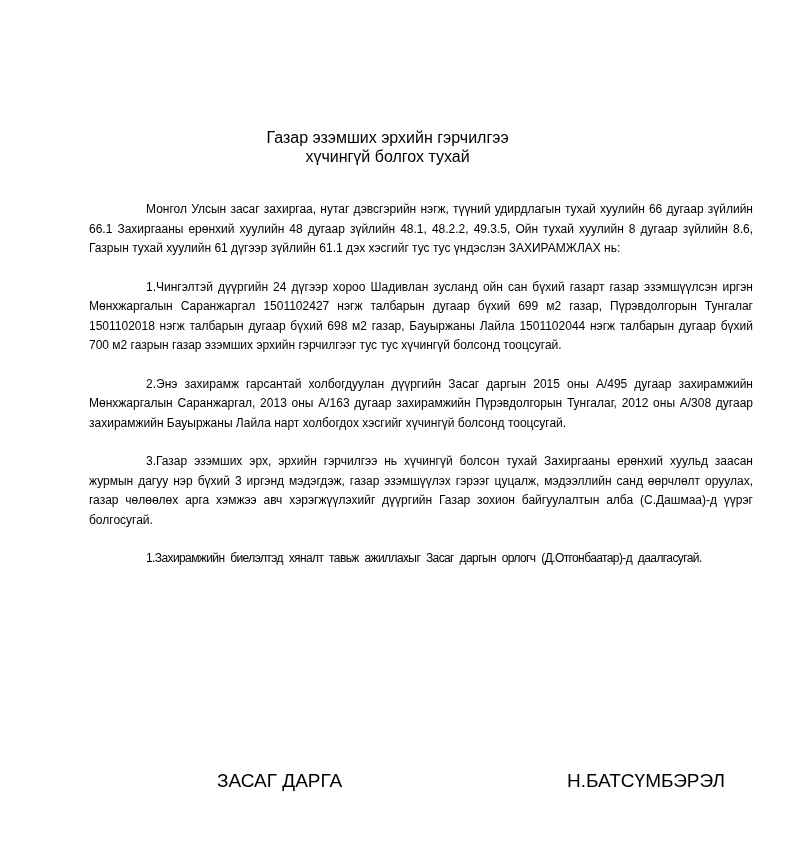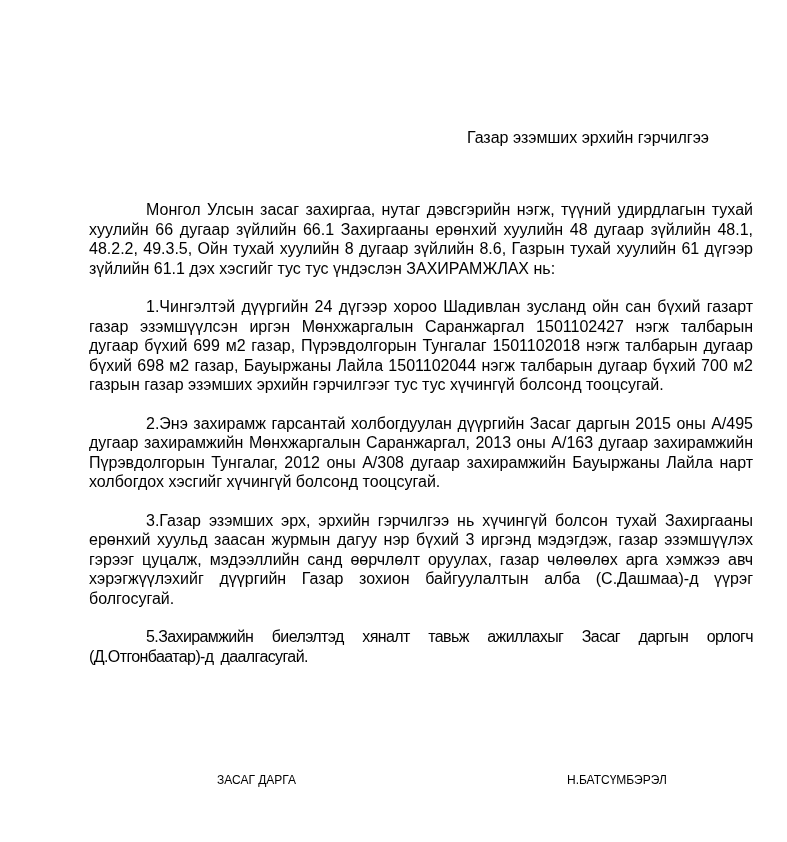--- a/index.html
+++ b/index.html
@@ -21,65 +21,66 @@
       top: 0;
       width: 787px;
       height: 842px;
       background: #ffffff;
     }
     .title {
       position: absolute;
       left: 0;
       width: 709px;
       top: 128px;
-      text-align: right;
+      text-align: center;
       font-size: 16px;
       line-height: 19px;
     }
     .title div { margin-left: 66px; }
     .body {
       position: absolute;
       left: 89px;
       top: 200px;
       width: 664px;
-      font-size: 16px;
+      font-size: 12px;
       line-height: 19.5px;
     }
     .para {
       text-align: justify;
       text-indent: 57px;
       margin: 0 0 19px 0;
     }
     .para.p-last { margin-bottom: 0; }
     .para.p4 {
       letter-spacing: -0.6px;
       word-spacing: 3px;
     }
     .signature {
       position: absolute;
       top: 771px;
-      font-size: 12px;
+      font-size: 19px;
       line-height: 19px;
     }
     .sig-title { left: 217px; }
     .sig-name { left: 535px; margin-left: 32px; }
   </style>
 </head>
 <body>
 
 <div class="page">
 
   <div class="title">
     <div>Газар эзэмших эрхийн гэрчилгээ</div>
+    <div>хүчингүй болгох тухай</div>
   </div>
 
   <div class="body">
     <p class="para">Монгол Улсын засаг захиргаа, нутаг дэвсгэрийн нэгж, түүний удирдлагын тухай хуулийн 66 дугаар зүйлийн 66.1 Захиргааны ерөнхий хуулийн 48 дугаар зүйлийн 48.1, 48.2.2, 49.3.5, Ойн тухай хуулийн 8 дугаар зүйлийн 8.6, Газрын тухай хуулийн 61 дүгээр зүйлийн 61.1 дэх хэсгийг тус тус үндэслэн ЗАХИРАМЖЛАХ нь:</p>
     <p class="para">1.Чингэлтэй дүүргийн 24 дүгээр хороо Шадивлан зусланд ойн сан бүхий газарт газар эзэмшүүлсэн иргэн Мөнхжаргалын Саранжаргал 1501102427 нэгж талбарын дугаар бүхий 699 м2 газар, Пүрэвдолгорын Тунгалаг 1501102018 нэгж талбарын дугаар бүхий 698 м2 газар, Бауыржаны Лайла 1501102044 нэгж талбарын дугаар бүхий 700 м2 газрын газар эзэмших эрхийн гэрчилгээг тус тус хүчингүй болсонд тооцсугай.</p>
     <p class="para">2.Энэ захирамж гарсантай холбогдуулан дүүргийн Засаг даргын 2015 оны А/495 дугаар захирамжийн Мөнхжаргалын Саранжаргал,  2013 оны А/163 дугаар захирамжийн Пүрэвдолгорын Тунгалаг, 2012 оны А/308 дугаар захирамжийн Бауыржаны Лайла нарт холбогдох хэсгийг хүчингүй болсонд тооцсугай.</p>
     <p class="para">3.Газар эзэмших эрх, эрхийн гэрчилгээ нь хүчингүй болсон тухай Захиргааны ерөнхий хуульд заасан журмын дагуу нэр бүхий 3 иргэнд мэдэгдэж, газар эзэмшүүлэх гэрээг цуцалж, мэдээллийн санд өөрчлөлт оруулах, газар чөлөөлөх арга хэмжээ авч хэрэгжүүлэхийг дүүргийн Газар зохион байгуулалтын алба   (С.Дашмаа)-д үүрэг болгосугай.</p>
-    <p class="para p4 p-last">5.Захирамжийн биелэлтэд хяналт тавьж ажиллахыг Засаг даргын орлогч (Д.Отгонбаатар)-д даалгасугай.</p>
+    <p class="para p4 p-last">1.Захирамжийн биелэлтэд хяналт тавьж ажиллахыг Засаг даргын орлогч (Д.Отгонбаатар)-д даалгасугай.</p>
   </div>
 
   <div class="signature sig-title">ЗАСАГ ДАРГА</div>
   <div class="signature sig-name">Н.БАТСҮМБЭРЭЛ</div>
 
 </div>
 
 </body></html>

